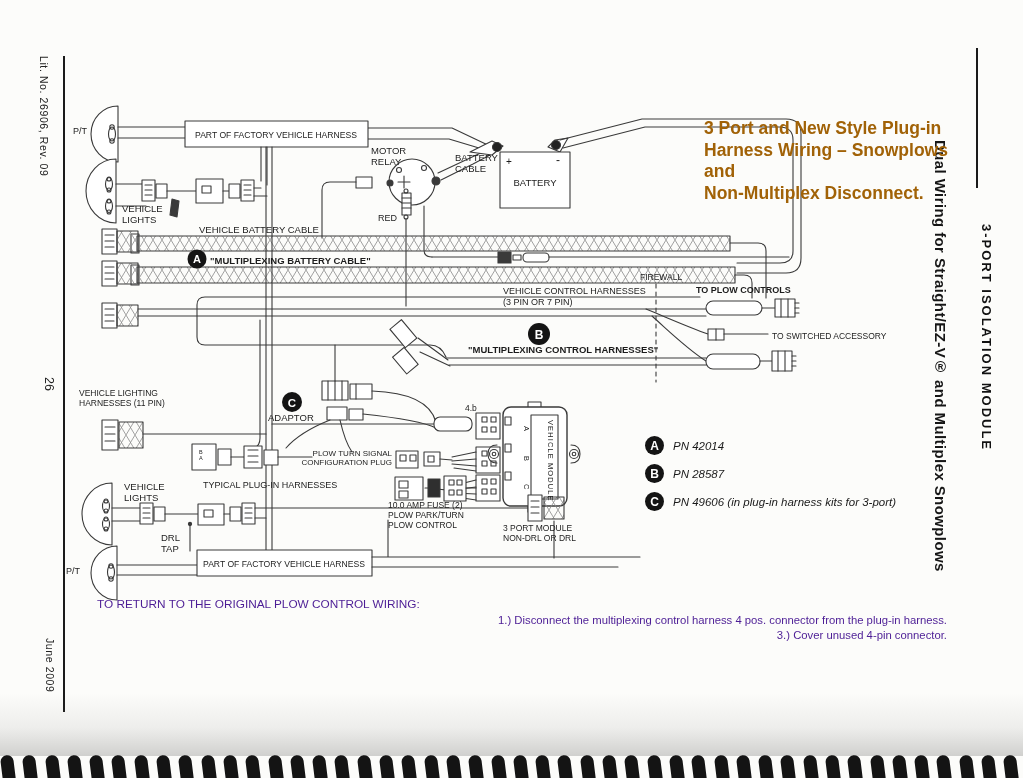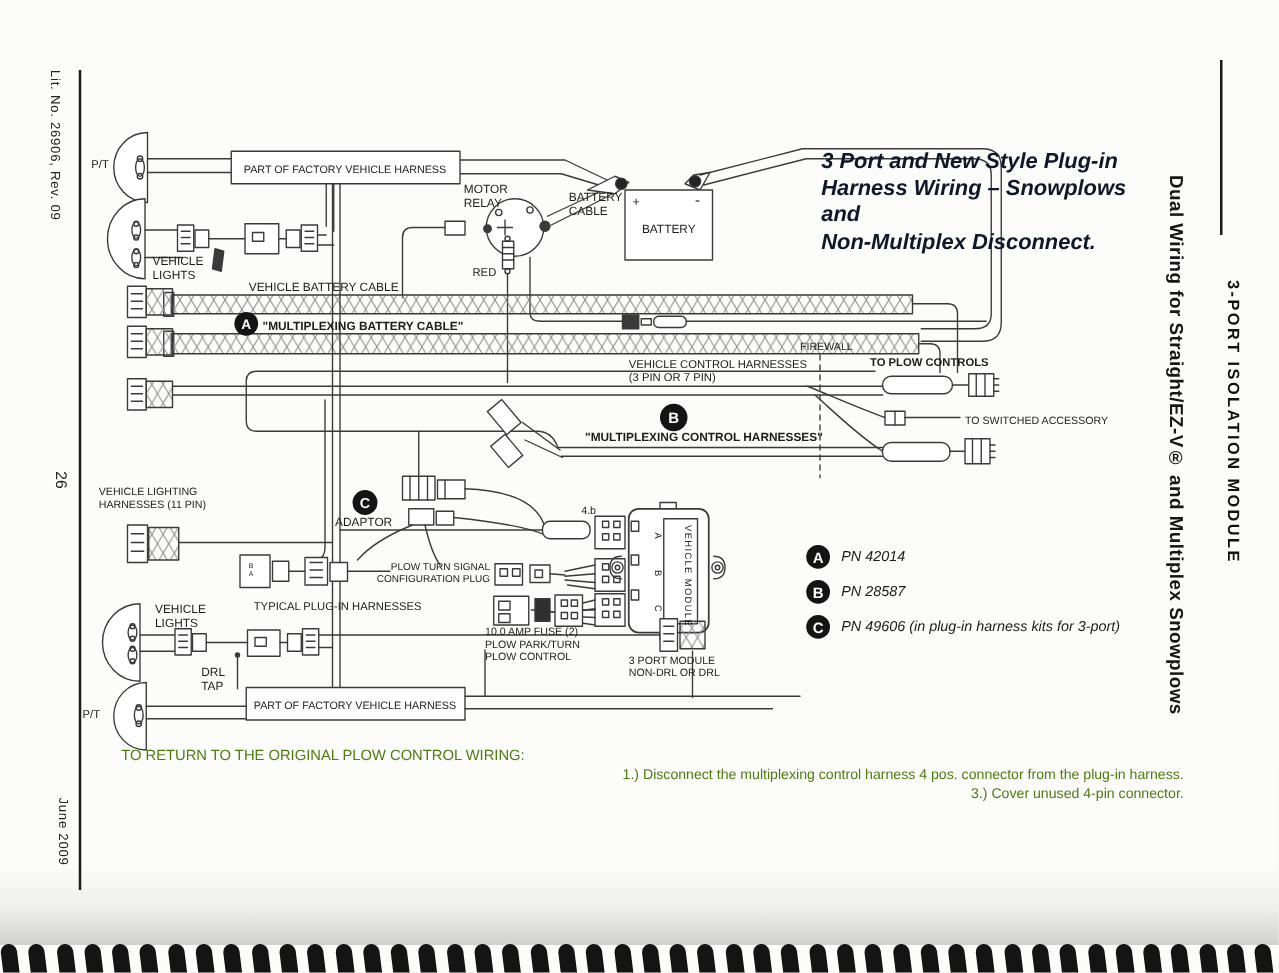--- a/index.html
+++ b/index.html
@@ -8,29 +8,29 @@
   .abs{position:absolute;}
   
   .vrule{position:absolute;background:#1a1a1a;}
   .vtext{position:absolute;writing-mode:vertical-rl;white-space:nowrap;color:#222;}
   .lit{left:38px;top:56px;font-size:10.5px;letter-spacing:.6px;}
   .pgnum{left:42px;top:377px;font-size:12.5px;}
   .pgdate{left:44px;top:638px;font-size:10.5px;letter-spacing:.6px;}
   .side-sub{left:932px;top:140px;font-size:15px;font-weight:bold;letter-spacing:.4px;color:#161616;}
   .side-sec{left:979px;top:224px;font-size:13px;font-weight:bold;letter-spacing:2px;color:#111;}
   
-  .title{left:657px;top:118px;width:276px;font-size:17.5px;font-weight:bold;line-height:21.5px;color:#0f172a;font-style:italic;}
+  .title{left:704px;top:118px;width:276px;font-size:17.5px;font-weight:bold;line-height:21.5px;color:#a16207;}
   
   .legend{left:645px;top:436px;}
   .legend-row{display:flex;align-items:center;margin-bottom:9px;}
   .legend-dot{width:19px;height:19px;border-radius:50%;background:#141414;color:#fff;font-size:12px;font-weight:bold;
     display:flex;align-items:center;justify-content:center;margin-right:9px;flex:0 0 auto;}
   .legend-txt{font-size:11.5px;color:#1a1a1a;white-space:nowrap;font-style:italic;}
   
-  .foot{left:97px;top:597px;width:850px;color:#4d7c0f;}
+  .foot{left:97px;top:597px;width:850px;color:#4c1d95;}
   .foot-h{font-size:11.8px;margin-bottom:2px;}
   .foot-s{font-size:11.3px;line-height:14.8px;text-align:right;}
   
   .smudge{left:0;top:693px;width:1023px;height:63px;background:linear-gradient(to bottom,rgba(110,110,108,0) 0%,rgba(110,110,108,.10) 55%,rgba(95,95,93,.28) 100%);}
   #binding-strip{position:absolute;left:0;bottom:-4px;width:1023px;height:27px;display:flex;justify-content:space-between;padding:0 3px;box-sizing:border-box;}
   .tooth{width:13px;height:26px;background:#141414;border-radius:7px 7px 3px 3px;transform:rotate(-7deg);transform-origin:50% 100%;}
 </style>
 </head>
 <body>
 

